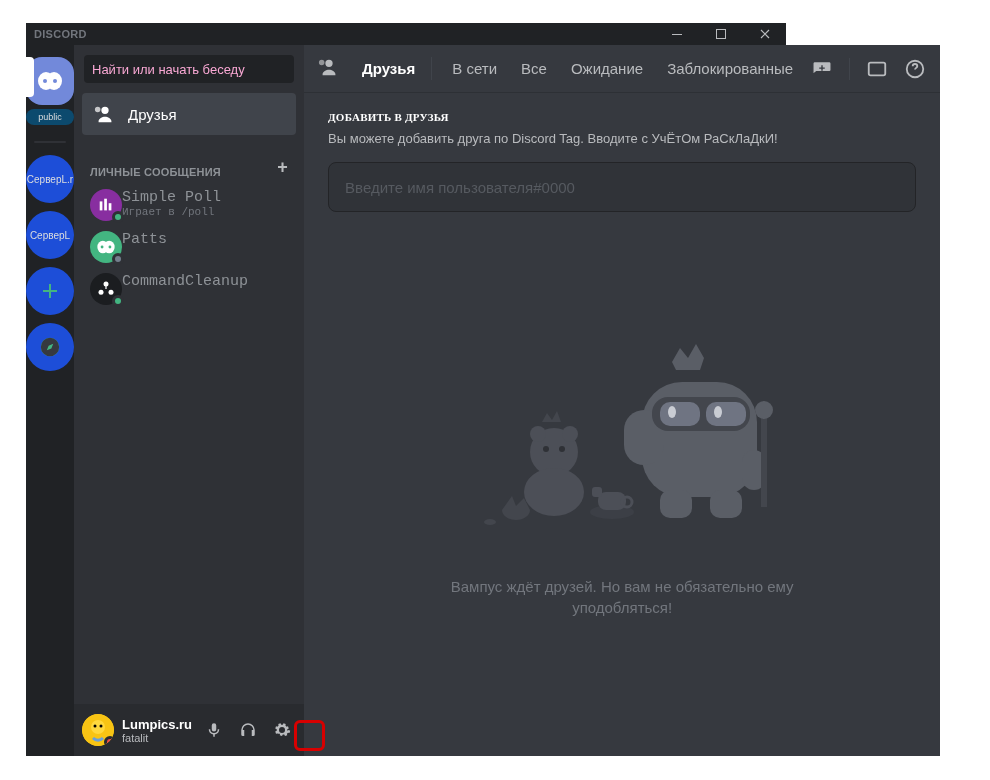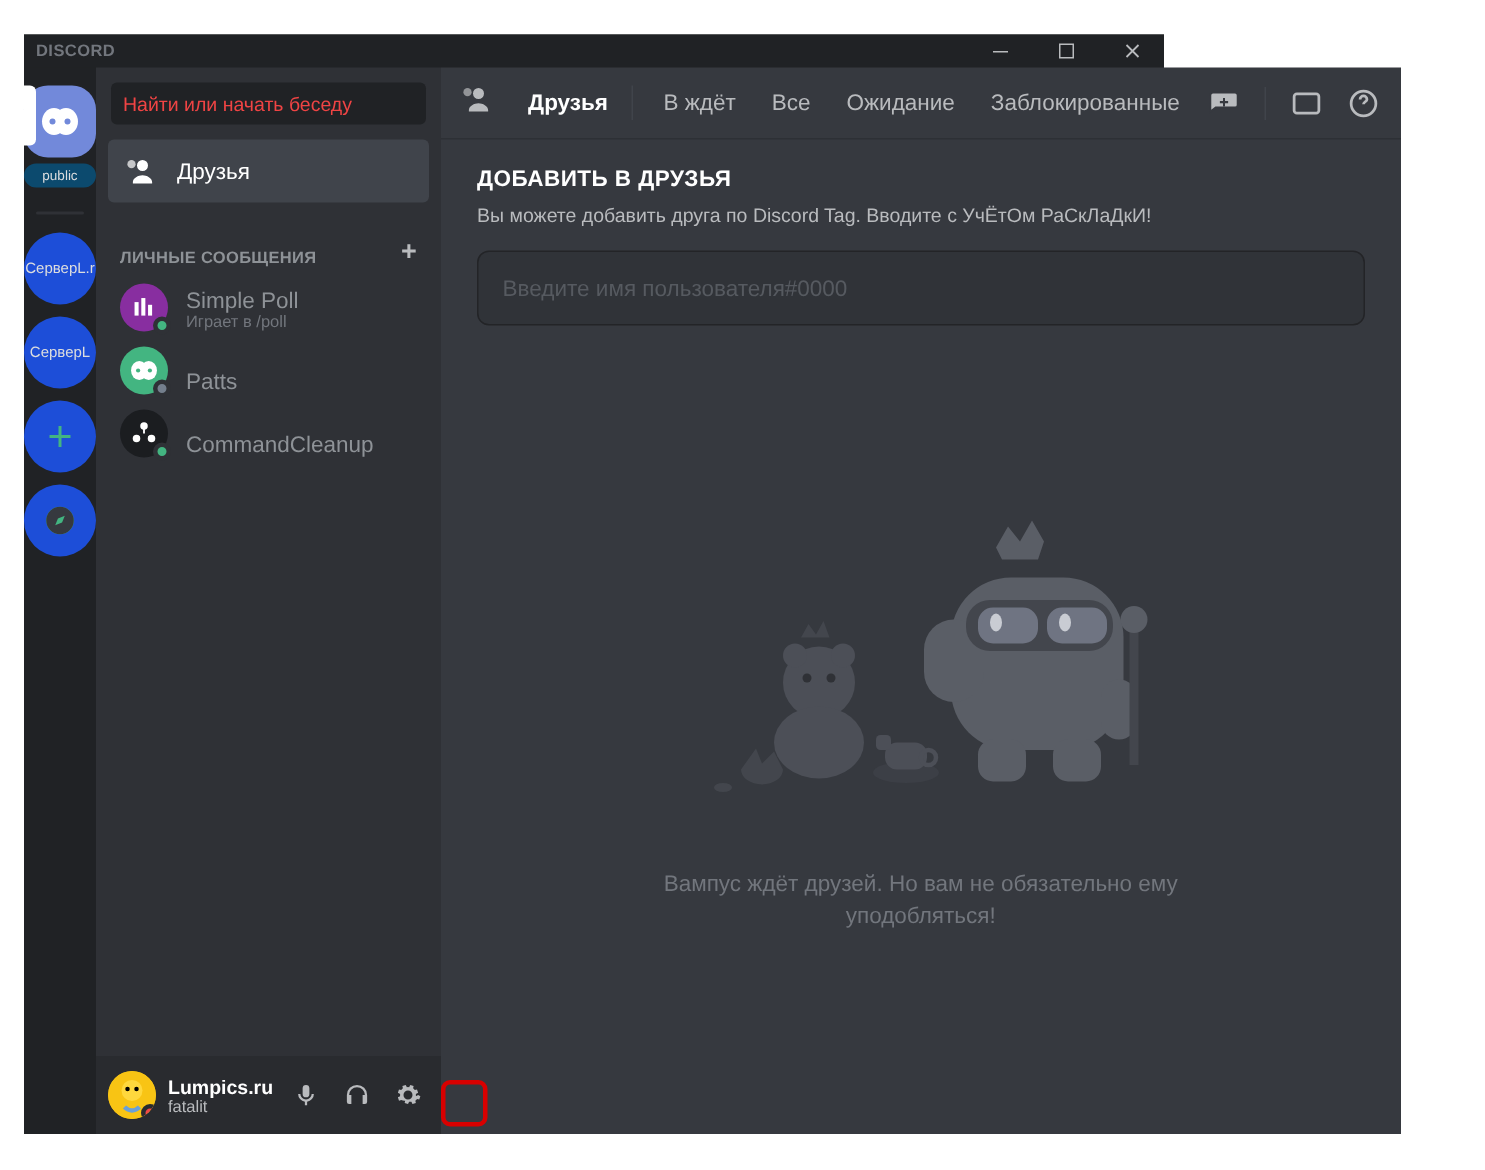--- a/index.html
+++ b/index.html
@@ -1,37 +1,37 @@
 <!DOCTYPE html>
 <html><head>
 <meta charset="utf-8">
 <style>
 * { box-sizing: border-box; margin: 0; padding: 0; }
 body { font-family: "Segoe UI", "Helvetica Neue", Arial, sans-serif; background: #fff; }
 .frame { width: 990px; height: 780px; position: relative; background: #fff; overflow: hidden; }
-.window { position: absolute; left: 16px; top: 23px; width: 760px; height: 733px; background: #202225; display: flex; flex-direction: column; }
+.window { position: absolute; left: 26px; top: 23px; width: 760px; height: 733px; background: #202225; display: flex; flex-direction: column; }
 .titlebar { height: 22px; background: #202225; display: flex; align-items: center; padding: 0 8px; }
 .titlebar .brand { color: #72767d; font-size: 11px; font-weight: 700; letter-spacing: 0.3px; }
 .titlebar .win-controls { margin-left: auto; display: flex; gap: 18px; }
 .win-btn { width: 26px; height: 22px; display: flex; align-items: center; justify-content: center; color: #b9bbbe; cursor: pointer; }
 .body { flex: 1; display: flex; min-height: 0; }
 .guilds { width: 72px; background: #202225; display: flex; flex-direction: column; align-items: center; padding-top: 12px; gap: 8px; position: relative; }
 .pill { position: absolute; left: 0; width: 8px; height: 40px; background: #fff; border-radius: 0 4px 4px 0; }
 .guild { width: 48px; height: 48px; border-radius: 50%; background: #1d4ed8; display: flex; align-items: center; justify-content: center; color: #dcddde; font-size: 11px; overflow: hidden; cursor: pointer; }
 .guild.home { background: #7289da; border-radius: 16px; }
 .guild.add { color: #43b581; font-size: 24px; }
 .guild.explore { color: #43b581; }
 .guild-label { width: 48px; height: 16px; background: #0c4a6e; border-radius: 8px; display:flex; align-items:center; justify-content:center; font-size:9px; color:#dcddde; margin-top:-4px; margin-bottom:4px; }
 .divider { width: 32px; height: 2px; background: #2f3136; border-radius: 1px; margin: 4px 0; }
 .channels { width: 240px; background: #2f3136; display: flex; flex-direction: column; }
-.searchbar { margin: 10px; background: #202225; border-radius: 4px; height: 28px; display: flex; align-items: center; padding: 0 8px; color: #ef4444; font-size: 13px; cursor: pointer; }
+.searchbar { margin: 10px; background: #202225; border-radius: 4px; height: 28px; display: flex; align-items: center; padding: 0 8px; color: #f9a8d4; font-size: 13px; cursor: pointer; }
 .friends-btn { margin: 0 8px 12px 8px; background: #40444b; border-radius: 4px; height: 42px; display: flex; align-items: center; padding: 0 12px; gap: 12px; color: #fff; font-size: 15px; font-weight: 500; cursor:pointer; }
 .dm-header { display: flex; justify-content: space-between; align-items: flex-end; padding: 10px 16px 6px 16px; color: #8e9297; font-size: 11px; font-weight: 600; letter-spacing: 0.02em; }
 .dm-plus { color: #b9bbbe; font-size: 18px; cursor: pointer; }
-.dm-item { display: flex; align-items: flex-end; gap: 12px; padding: 4px 8px; margin: 1px 8px; border-radius: 4px; cursor: pointer; }
+.dm-item { display: flex; align-items: flex-start; padding: 4px 8px; margin: 1px 8px; border-radius: 4px; cursor: pointer; font-family: Liberation Mono, monospace; }
 .dm-avatar { width: 32px; height: 32px; border-radius: 50%; position: relative; display:flex; align-items:center; justify-content:center; flex-shrink:0; }
 .status-dot { position: absolute; right: -2px; bottom: -2px; width: 12px; height: 12px; border-radius: 50%; border: 3px solid #2f3136; }
 .dm-text .name { color: #8e9297; font-size: 15px; font-weight: 500; }
 .dm-text .sub { color: #72767d; font-size: 11px; font-weight: 500; }
 .user-panel { margin-top: auto; height: 52px; background: #292b2f; display: flex; align-items: center; padding: 0 8px; gap: 8px; }
 .user-avatar { width: 32px; height: 32px; border-radius: 50%; position: relative; background: #f8c414; flex-shrink:0; display:flex;align-items:center;justify-content:center; overflow:hidden; }
 .user-names { flex:1; min-width:0; }
 .user-names .u-name { color:#fff;font-size:13px;font-weight:600;white-space:nowrap;overflow:hidden;text-overflow:ellipsis; }
 .user-names .u-sub { color:#b9bbbe;font-size:11px; }
 .user-icons { display:flex; gap:6px; }
@@ -40,21 +40,21 @@
 .main { flex:1; background:#36393f; display:flex; flex-direction:column; }
 .topbar { height: 48px; border-bottom: 1px solid rgba(0,0,0,0.15); display:flex; align-items:center; padding:0 14px; gap: 4px; }
 .topbar .tb-icon { color:#b9bbbe; margin-right: 8px; }
 .topbar .tab { color:#b9bbbe; font-size:15px; padding: 3px 10px; border-radius:4px; cursor:pointer; white-space:nowrap; }
 .topbar .tab.label { color:#fff; font-weight:600; padding-right: 16px; }
 .topbar .tab.sep { border-right: 1px solid #40444b; margin-right:6px; border-radius:0; }
 .topbar .spacer { flex:1; }
 .topbar .right-icons { display:flex; gap:16px; }
 .rib { color:#b9bbbe; cursor:pointer; display:flex;align-items:center;justify-content:center; }
 .content { flex:1; padding: 18px 24px; display:flex; flex-direction:column; overflow:hidden; }
-.add-title { color:#fff; font-size:15px; font-weight:700; margin-bottom: 8px; letter-spacing: 0.02em; }
+.add-title { color:#fff; font-size:11px; font-weight:700; margin-bottom: 8px; letter-spacing: 0.02em; font-family: Liberation Serif, serif; }
 .add-sub { color:#b9bbbe; font-size:13px; margin-bottom: 16px; }
 .add-row { background:#303338; border:1px solid #232427; border-radius:8px; height:50px; display:flex; align-items:center; padding: 0 10px 0 16px; gap:12px; }
 .add-row .ph { color:#565a60; font-size:15px; flex:1; }
 .send-btn { background:#6373b6; color:#fff; font-size:13px; font-weight:500; padding: 8px 16px; border-radius:4px; cursor:pointer; opacity:0.85; }
 .empty { flex:1; display:flex; flex-direction:column; align-items:center; justify-content:center; gap:24px; }
 .empty-text { color:#72767d; font-size:15px; text-align:center; max-width: 440px; line-height:1.4; }
 .wumpus { width: 360px; height: 220px; position:relative; }
 </style>
 </head>
 <body>
@@ -214,21 +214,21 @@
 
       <div class="main">
         <div class="topbar">
           <span class="tb-icon">
             <svg width="22" height="22" viewBox="0 0 24 24" fill="#b9bbbe">
                 <path d="M12 12a4 4 0 100-8 4 4 0 000 8zm-7 8c0-3 4-5 7-5s7 2 7 5v1H5v-1z"></path>
                 <path d="M4 10a3 3 0 100-6 3 3 0 000 6z" opacity="0.7"></path>
               </svg>
           </span>
           <span class="tab label sep">Друзья</span>
-          <span class="tab">В ждёт</span>
+          <span class="tab">В сети</span>
           <span class="tab">Все</span>
           <span class="tab">Ожидание</span>
           <span class="tab">Заблокированные</span>
           <span class="spacer"></span>
           <div class="right-icons">
             <span class="rib">
               <svg width="22" height="22" viewBox="0 0 24 24" fill="currentColor">
                   <path d="M20 4H4a2 2 0 00-2 2v12l4-3h14a2 2 0 002-2V6a2 2 0 00-2-2zM12 8v6m-3-3h6" stroke="#36393f" stroke-width="1.5" fill="#b9bbbe"></path>
                 </svg>
             </span>

